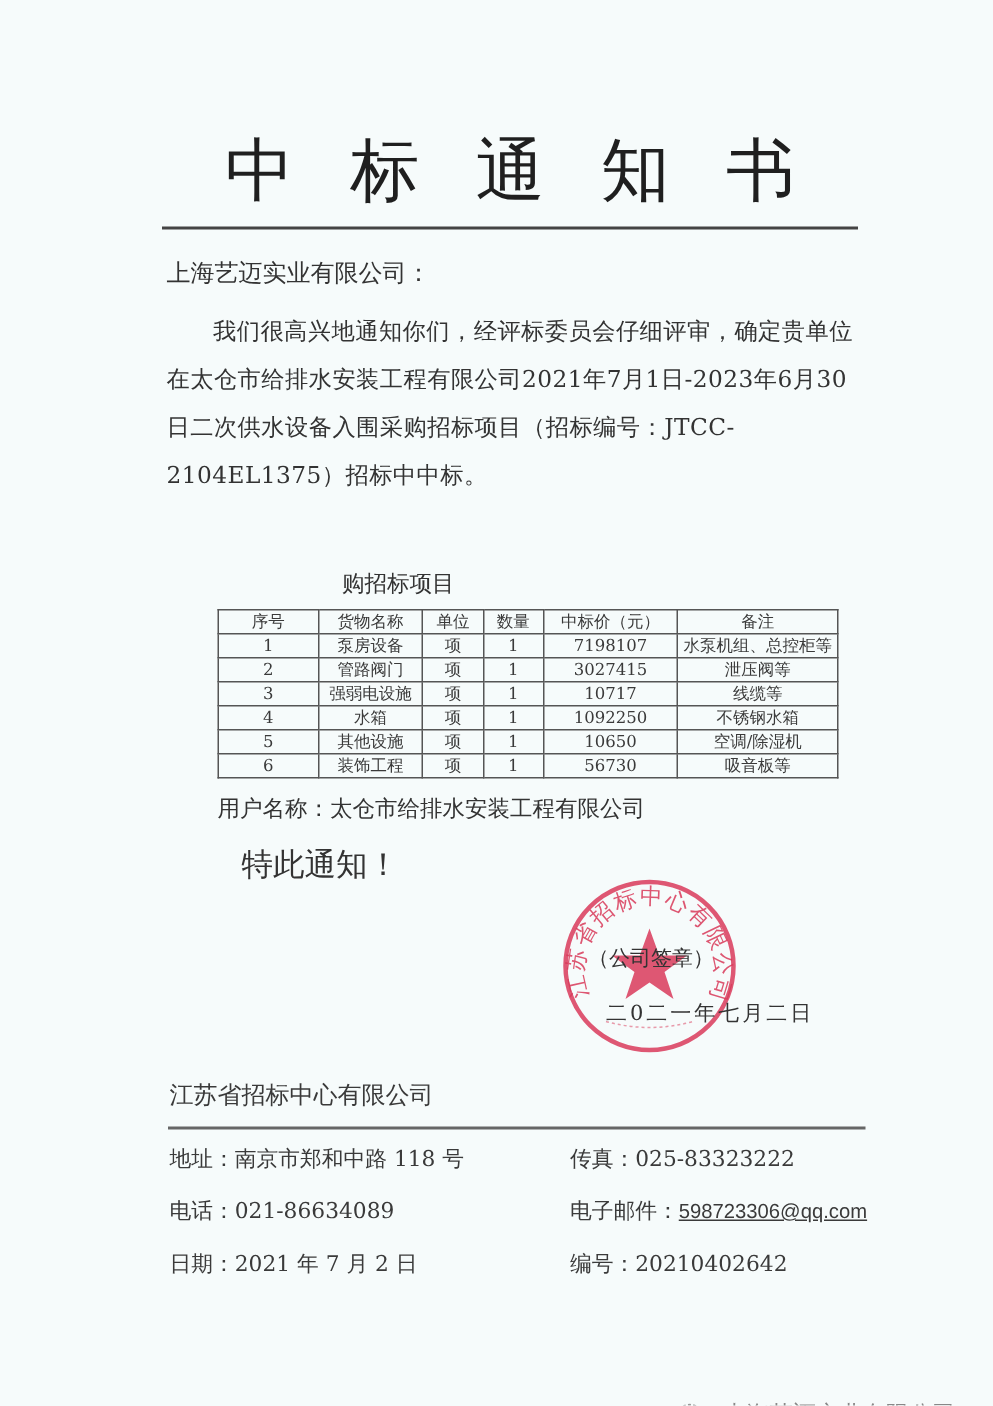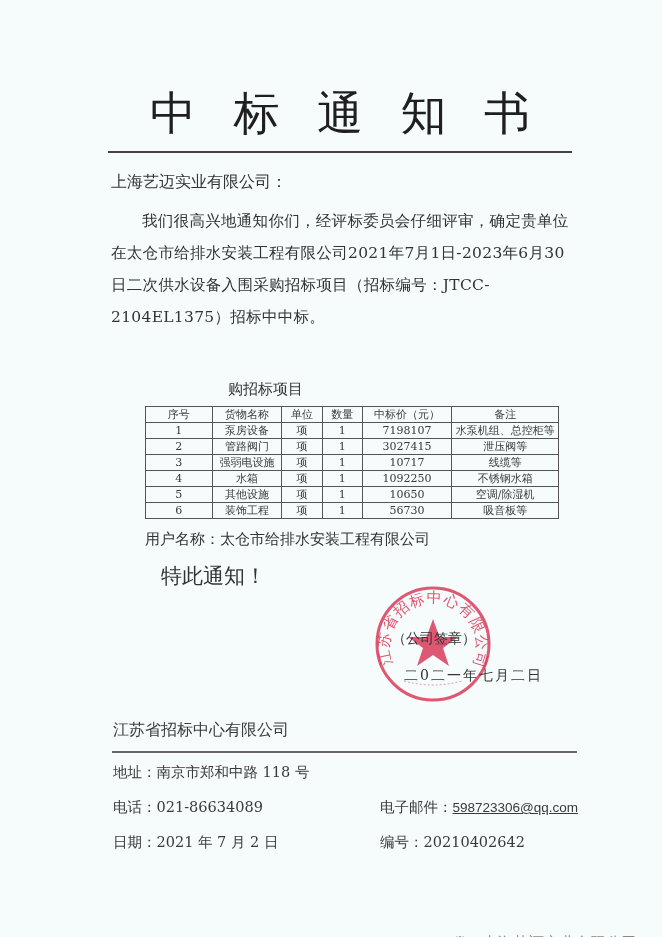--- a/index.html
+++ b/index.html
@@ -185,20 +185,21 @@
   </svg>
 
   <div class="stamp-over sign-label">（公司签章）</div>
   <div class="stamp-over sign-date">二0二一年七月二日</div>
 
   <div class="text issuer">江苏省招标中心有限公司</div>
 
   <div class="rule bottom"></div>
 
   <div class="footer-row f-addr">地址：南京市郑和中路 118 号</div>
+  <div class="footer-row f-fax">传真：025-83323222</div>
   <div class="footer-row f-tel">电话：021-86634089</div>
   <div class="footer-row f-email">
     <span>电子邮件：</span><span class="link">598723306@qq.com</span>
   </div>
   <div class="footer-row f-date">日期：2021 年 7 月 2 日</div>
   <div class="footer-row f-no">编号：20210402642</div>
 
   <div class="watermark">
     <svg class="wm-icon" viewBox="0 0 22 18">
       <ellipse cx="8" cy="7" rx="7" ry="5.5" fill="none" stroke="#999" stroke-width="1.2" stroke-dasharray="2 1.5"></ellipse>

